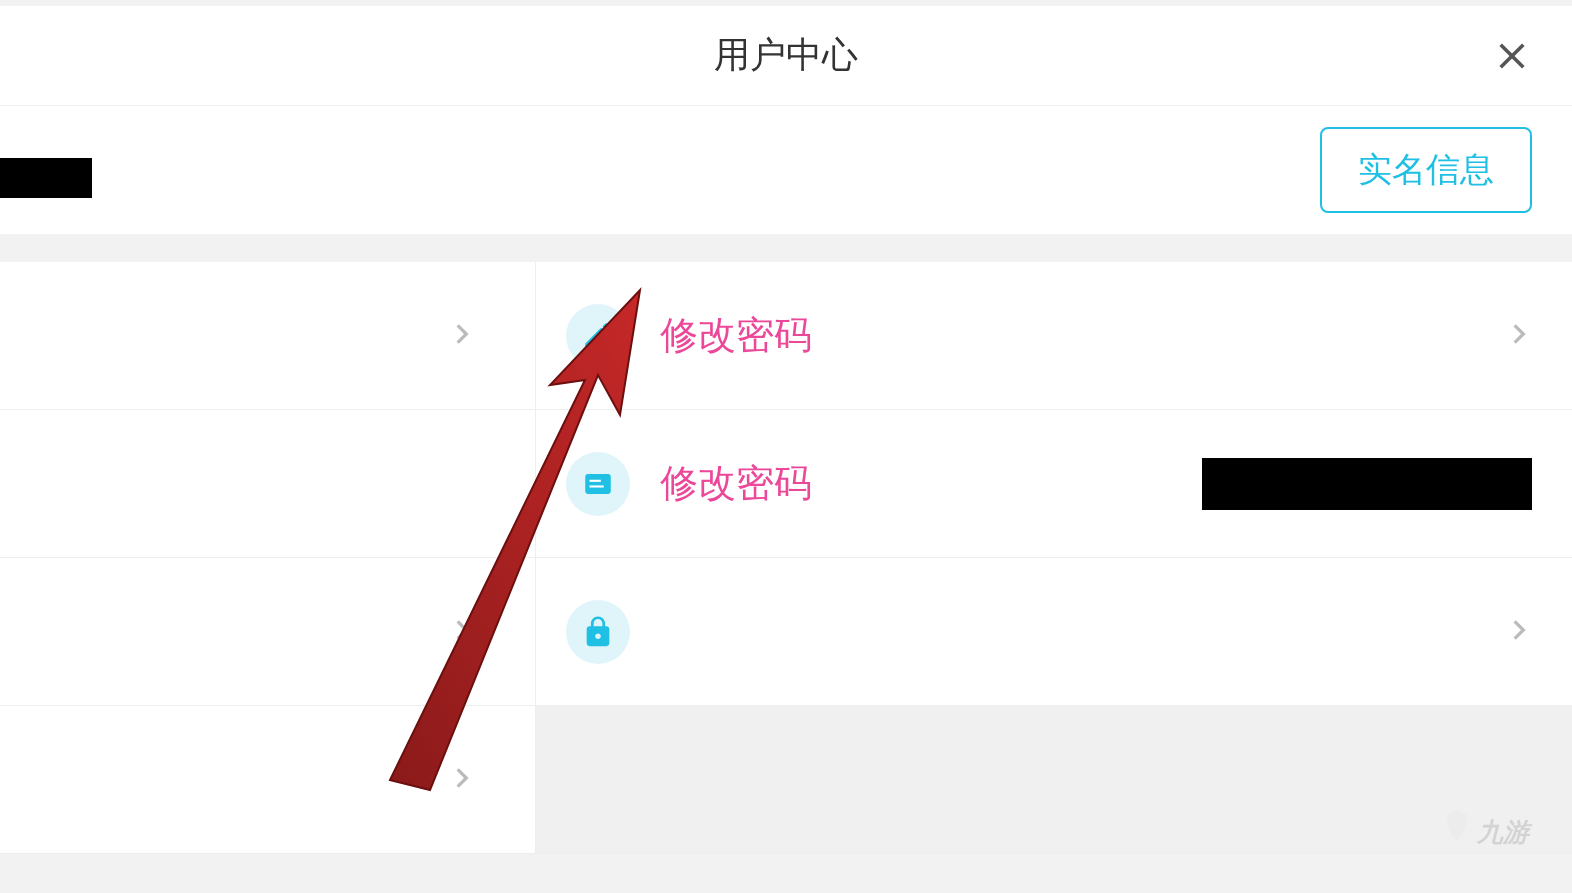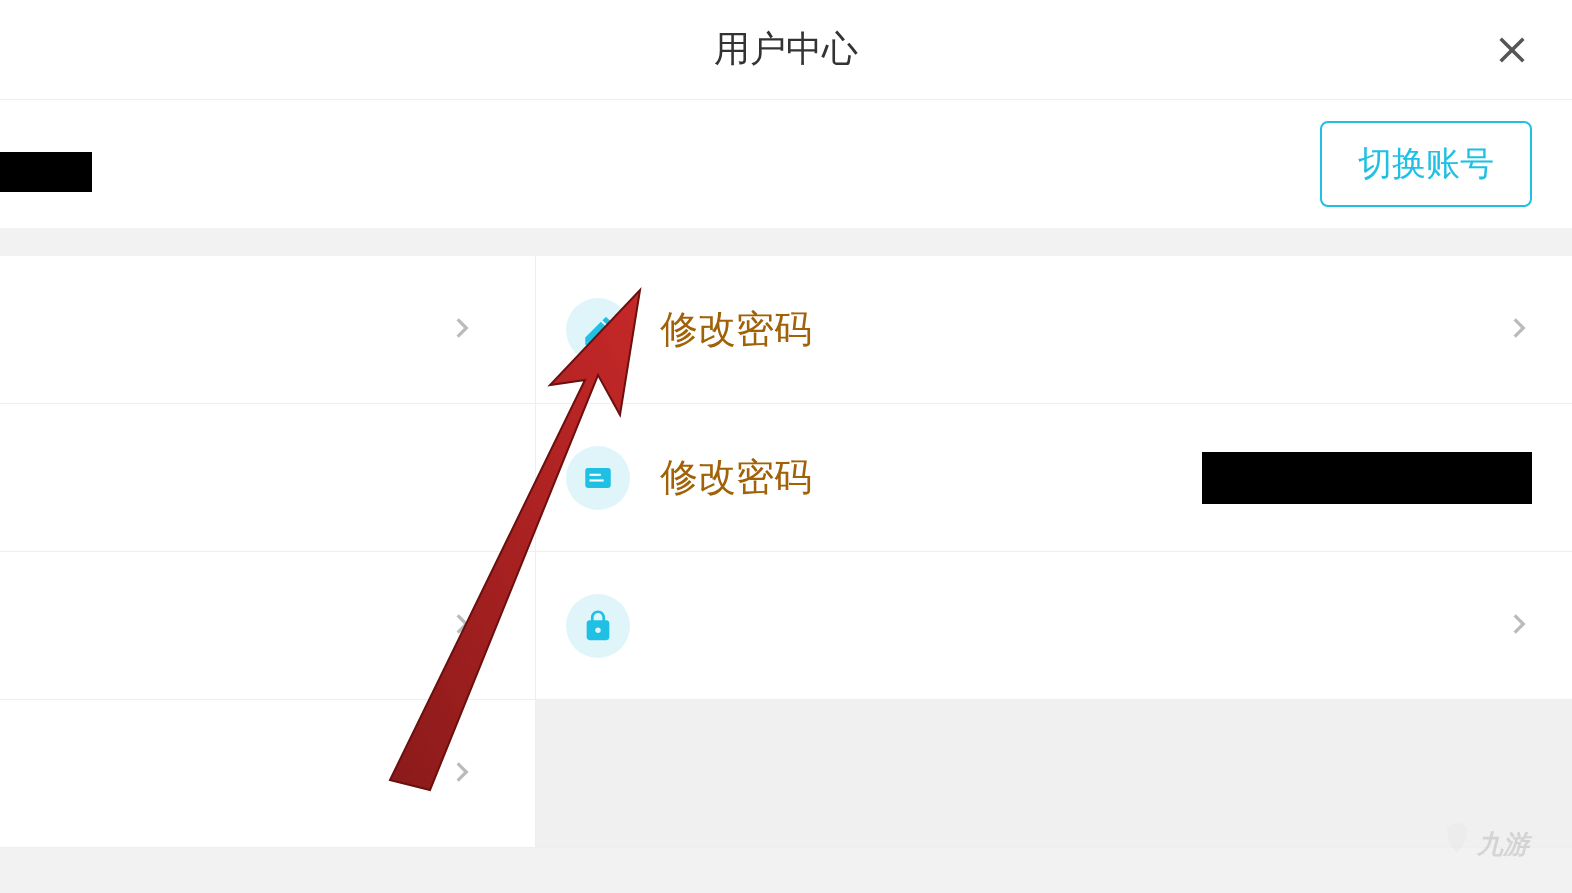--- a/index.html
+++ b/index.html
@@ -16,20 +16,21 @@
       position: relative;
     }
     .header {
       background: #fff;
       height: 100px;
       display: flex;
       align-items: center;
       justify-content: center;
       position: relative;
       border-bottom: 1px solid #eee;
+      margin-top: 6px;
     }
     .header-title {
       font-size: 36px;
       color: #333;
       font-weight: 400;
     }
     .close-btn {
       position: absolute;
       right: 40px;
       top: 50%;
@@ -110,21 +111,21 @@
       justify-content: center;
       margin-right: 30px;
       flex-shrink: 0;
     }
     .icon-circle svg {
       width: 34px;
       height: 34px;
     }
     .item-label {
       font-size: 38px;
-      color: #a16207;
+      color: #ec4899;
       font-weight: 400;
     }
     .chevron {
       margin-left: auto;
       color: #aaa;
     }
     .chevron svg {
       width: 26px;
       height: 26px;
     }
@@ -139,21 +140,21 @@
       left: 360px;
       top: 250px;
       width: 300px;
       height: 560px;
       pointer-events: none;
       z-index: 100;
     }
     .watermark {
       position: absolute;
       right: 20px;
-      bottom: 16px;
+      bottom: 28px;
       opacity: 0.4;
       pointer-events: none;
       z-index: 50;
     }
     .left-item {
       height: 148px;
       display: flex;
       align-items: center;
       justify-content: flex-end;
       padding-right: 60px;
@@ -169,21 +170,21 @@
   <div class="close-btn">
     <svg viewBox="0 0 24 24" fill="none" stroke="#555" stroke-width="2.5">
       <line x1="4" y1="4" x2="20" y2="20"></line>
       <line x1="20" y1="4" x2="4" y2="20"></line>
     </svg>
   </div>
 </div>
 
 <div class="account-section">
   <div class="redacted-left"></div>
-  <button class="switch-account-btn">切换账号</button>
+  <button class="switch-account-btn">实名信息</button>
 </div>
 
 <div class="gap"></div>
 
 <div class="settings-container">
   <div class="left-column">
     <div class="left-item">
       <span class="chevron">
         <svg viewBox="0 0 24 24" fill="none" stroke="#bbb" stroke-width="3">
           <polyline points="8,4 16,12 8,20"></polyline>

